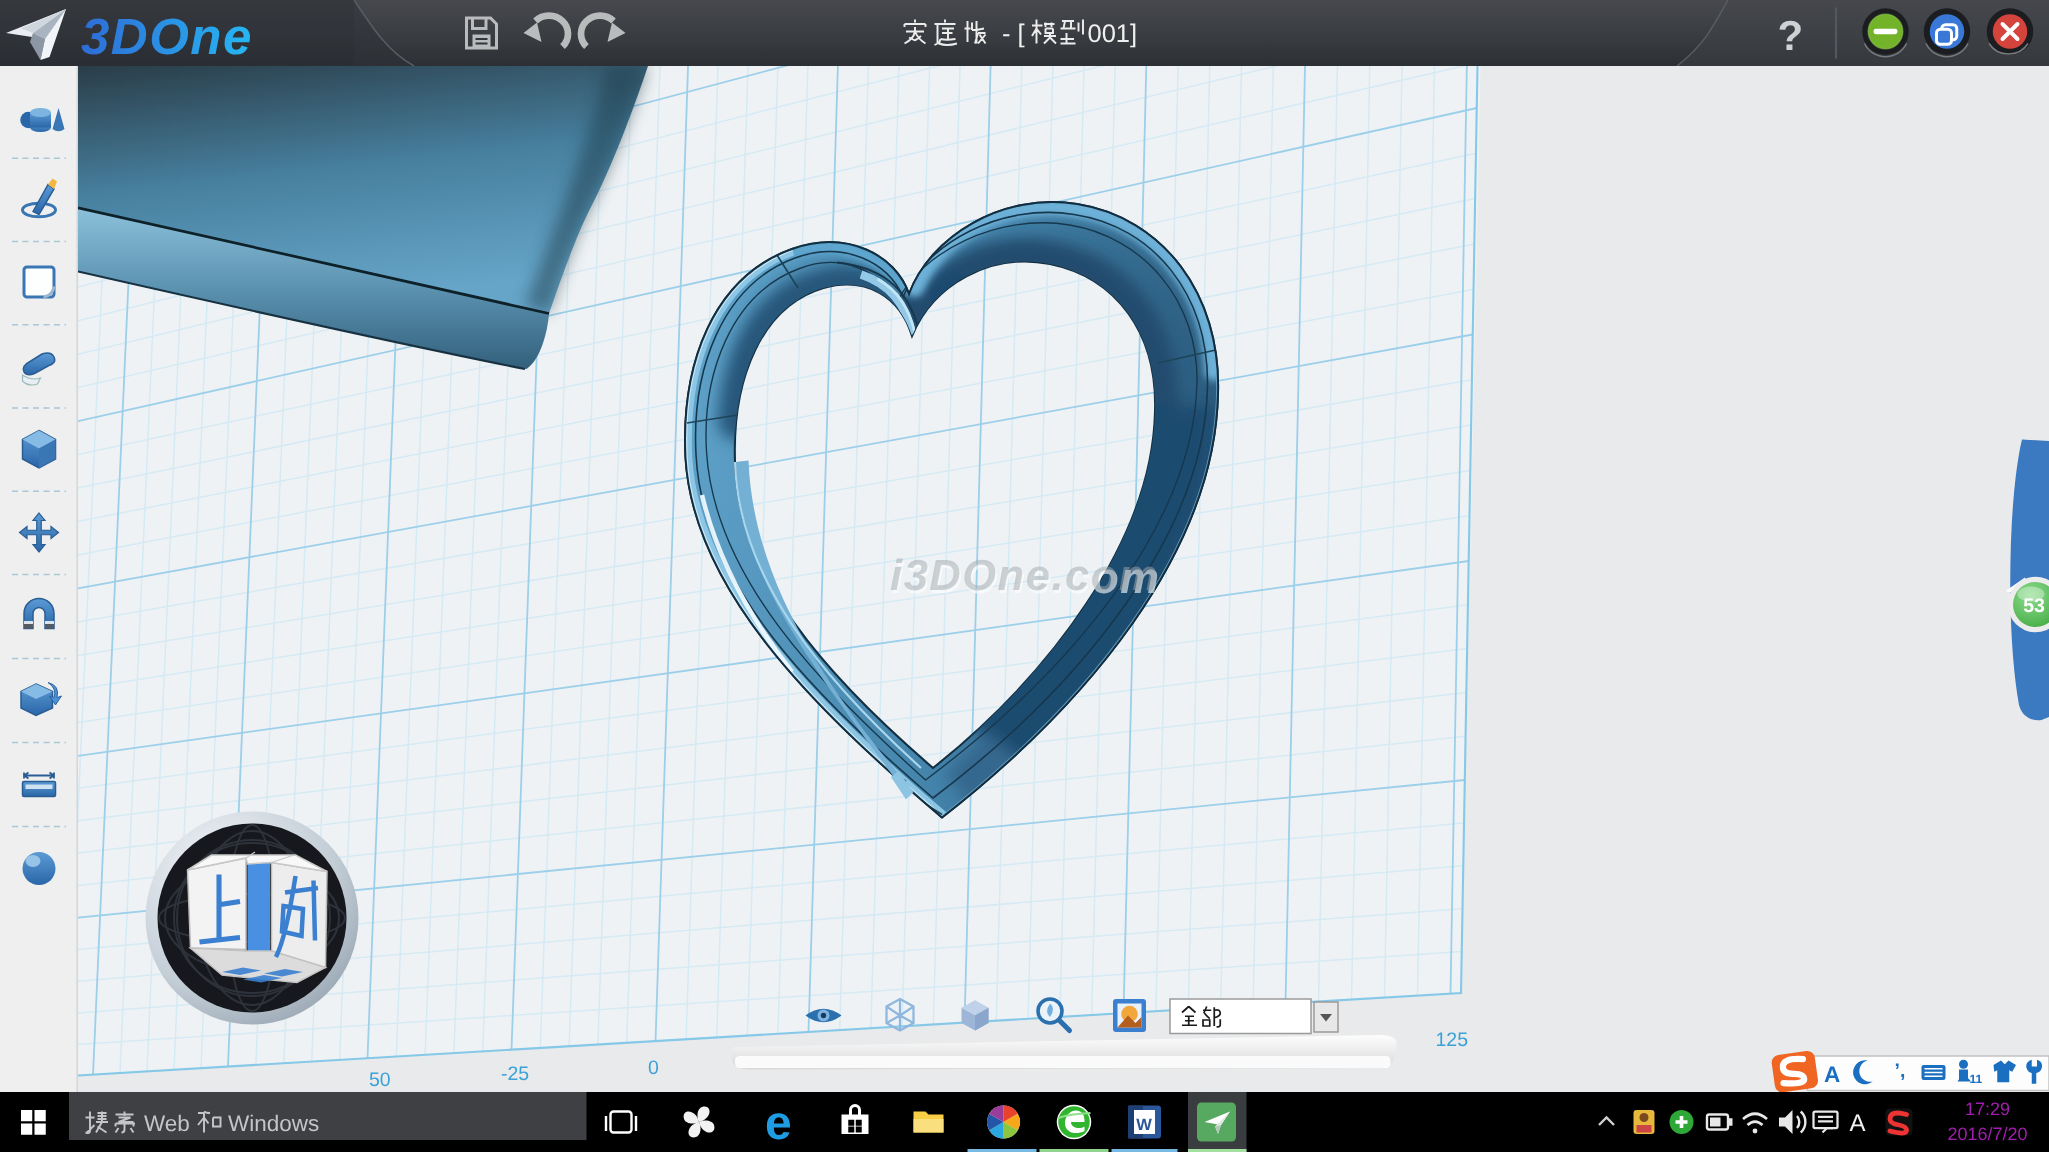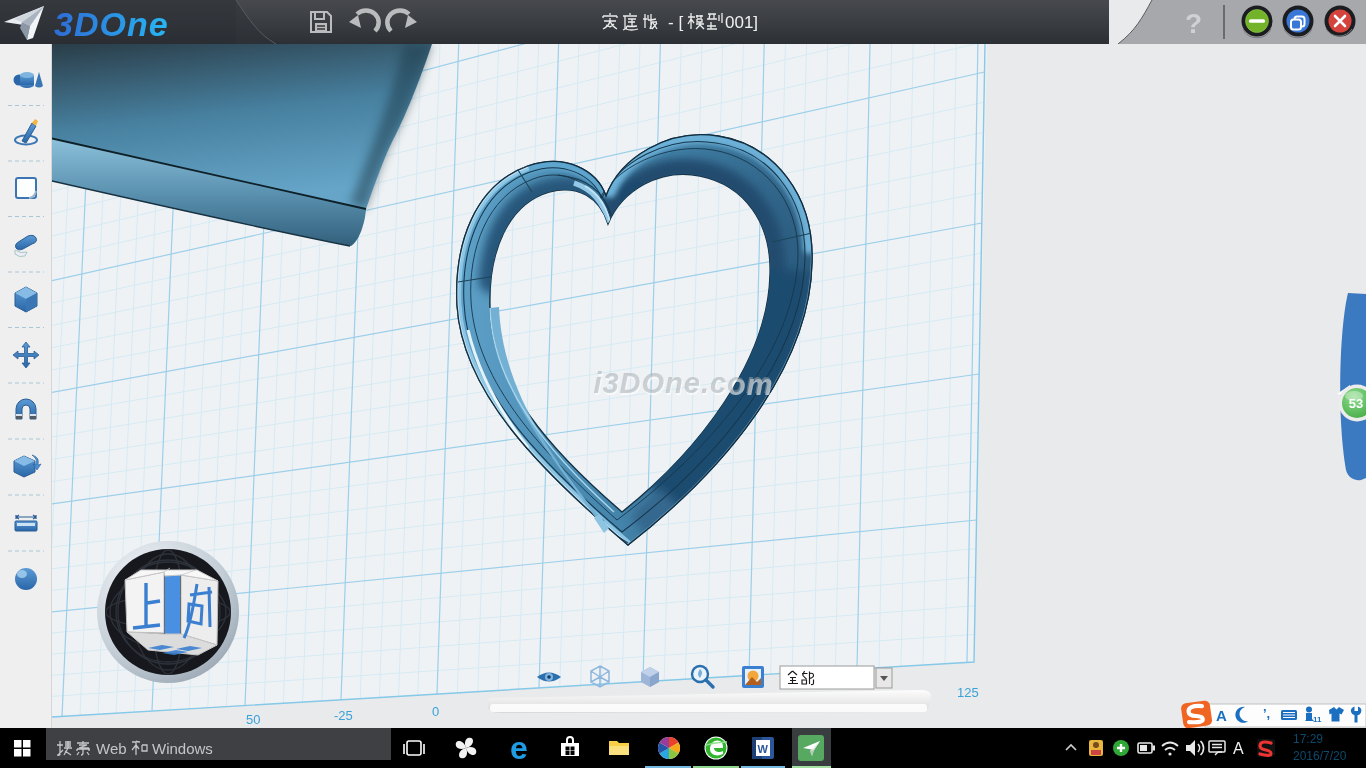--- a/index.html
+++ b/index.html
@@ -1,21 +1,21 @@
 <!DOCTYPE html>
 <html><head><meta charset="utf-8">
 <style>
 html,body{margin:0;padding:0;width:1366px;height:768px;overflow:hidden;font-family:"Liberation Sans",sans-serif;background:#e9eaeb;}
-#topbar{position:absolute;left:0;top:0;width:1109px;height:44px;background:linear-gradient(#47494e,#393c41 55%,#2c2f34);}
+#topbar{position:absolute;left:0;top:0;width:1366px;height:44px;background:linear-gradient(#47494e,#393c41 55%,#2c2f34);}
 .tbdark{position:absolute;top:0;height:44px;background:linear-gradient(#3f4146,#33363b 55%,#26292e);}
 #toolbar{position:absolute;left:0;top:44px;width:52px;height:684px;background:#efefef;border-right:1px solid #d6d6d6;box-sizing:border-box;}
 #cv{position:absolute;left:52px;top:44px;}
 #taskbar{position:absolute;left:0;top:728px;width:1366px;height:40px;background:#000;}
 #search{position:absolute;left:46px;top:728px;width:345px;height:32px;background:#3e4043;box-sizing:border-box;}
-#clock{position:absolute;right:9px;top:731px;width:64px;color:#0c4a6e;font-size:12px;line-height:17px;}
+#clock{position:absolute;right:9px;top:731px;width:64px;color:#a21caf;font-size:12px;text-align:center;line-height:17px;}
 </style></head>
 <body>
 <div id="topbar">
  <div class="tbdark" style="left:0;width:236px;"></div>
  <svg style="position:absolute;left:0;top:0" width="1366" height="44" viewBox="0 0 1366 44">
   <defs>
    <linearGradient id="lg3d" x1="0" y1="0" x2="1" y2="0">
      <stop offset="0" stop-color="#2e6cd6"></stop>
           <stop offset="1" stop-color="#27b7f3"></stop>
    </linearGradient>

